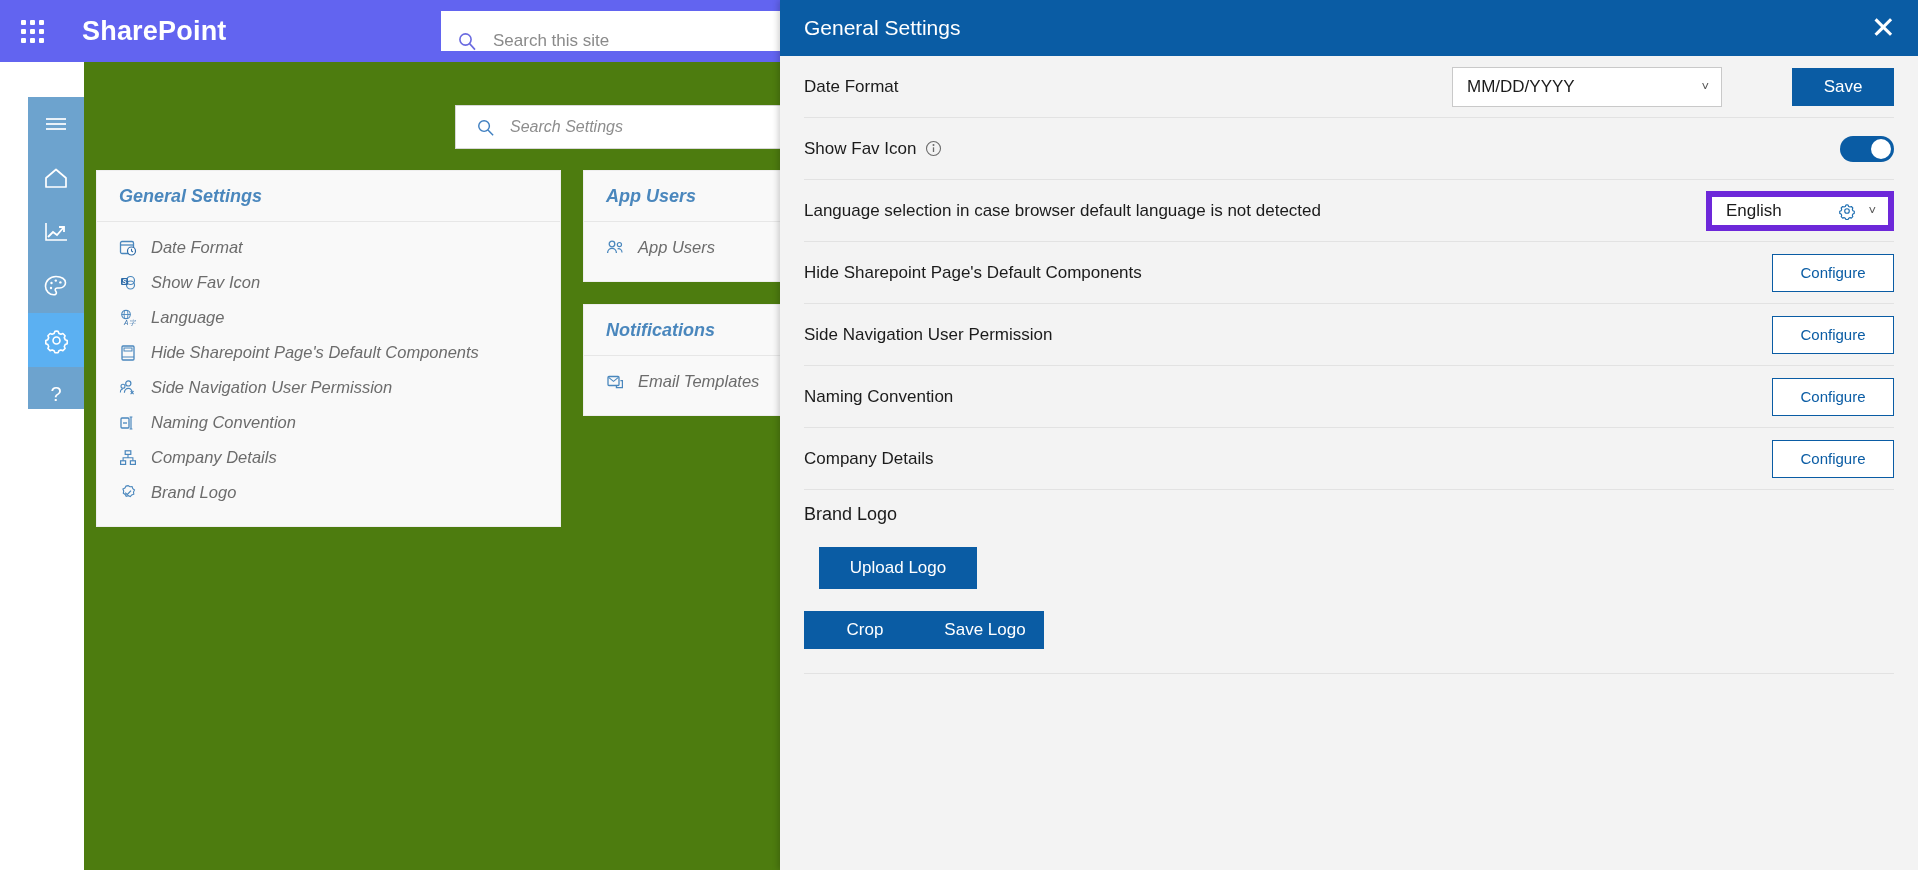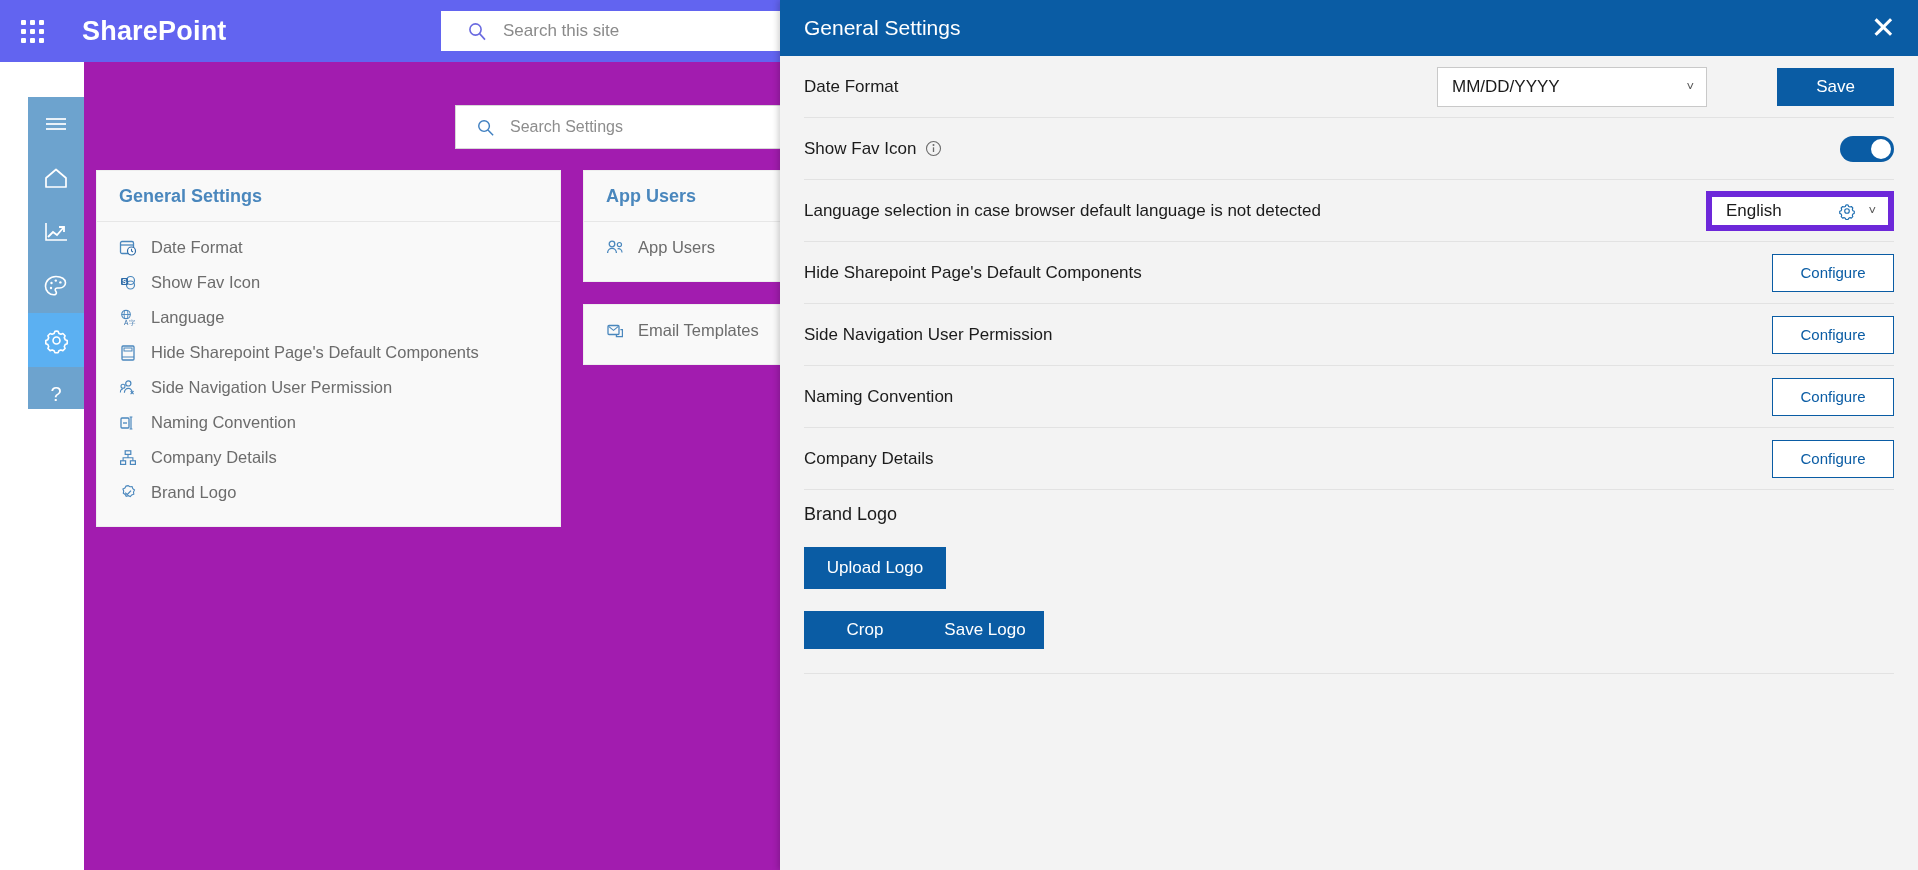--- a/index.html
+++ b/index.html
@@ -28,43 +28,43 @@
     grid-template-rows: repeat(3, 5px); gap: 4px;
   }
   .waffle-grid i { display: block; width: 5px; height: 5px; background: #fff; border-radius: 1px; }
   .sp-brand {
     color: #fff; font-size: 27px; font-weight: bold;
     margin-left: 26px; letter-spacing: .2px;
   }
   .suite-search {
     position: absolute; left: 441px; top: 11px;
     width: 560px; height: 40px;
-    background: #fff; display: flex; align-items: center;
-    padding-left: 26px;
+    background: #fff; display: flex; align-items: flex-end;
+    padding-left: 16px;
   }
   .suite-search .ph { color: #8a8a8a; font-size: 17px; margin-left: 16px; }
 
   
   .rail {
     position: absolute; left: 28px; top: 97px;
     width: 56px; height: 312px;
     background: #6da3ce;
   }
   .rail-item {
     width: 56px; height: 54px;
     display: flex; align-items: center; justify-content: center;
     cursor: pointer;
   }
   .rail-item.active { background: #5bb0f2; }
   .rail svg { display: block; }
 
   
   .content {
     position: absolute; left: 84px; top: 62px;
-    width: 696px; height: 808px; background: #a21caf;
+    width: 696px; height: 808px; background: #4d7c0f; font-style: italic;
   }
   .settings-search {
     position: absolute; left: 371px; top: 43px;
     width: 330px; height: 44px;
     border: 1px solid #d8d8d8; background: #fff;
     display: flex; align-items: center; padding-left: 20px;
   }
   .settings-search .ph { color: #8d8d8d; font-size: 16px; margin-left: 15px; }
 
   .cards { position: absolute; left: 12px; top: 108px; display: flex; gap: 22px; }
@@ -115,27 +115,27 @@
     display: flex; align-items: center; justify-content: space-between;
     padding: 0 12px 0 14px; font-size: 17px; color: #1b1b1b; cursor: pointer;
   }
   .select.lang { width: 188px; border: 6px solid #6d28d9; }
   .chev { color: #555; font-size: 13px; }
 
   .btn {
     background: #0a5ca4; color: #fff; border: none;
     font-size: 17px; font-family: inherit; cursor: pointer;
   }
-  .btn-save { width: 117px; height: 38px; }
+  .btn-save { width: 102px; height: 38px; }
   .btn-outline {
     background: #fff; color: #0a5ca4; border: 1px solid #0a5ca4;
     width: 122px; height: 38px; font-size: 15px;
     font-family: inherit; cursor: pointer;
   }
-  .btn-upload { width: 142px; height: 42px; }
+  .btn-upload { width: 158px; height: 42px; margin-left: 15px; }
   .btn-crop { width: 122px; height: 38px; }
   .btn-savelogo { width: 118px; height: 38px; }
 
   .toggle {
     width: 54px; height: 26px; border-radius: 14px;
     background: #0a5ca4; position: relative; cursor: pointer;
   }
   .toggle .knob {
     position: absolute; top: 3px; right: 3px;
     width: 20px; height: 20px; border-radius: 50%; background: #fff;
@@ -344,20 +344,21 @@
                     <circle cx="13.4" cy="5.6" r="2.1" fill="none" stroke="#4a87bd" stroke-width="1.2"></circle>
                     <path d="M11.6 9.8c2.2-.6 4.4.9 4.4 3.6" fill="none" stroke="#4a87bd" stroke-width="1.2"></path>
                   </svg>
               </span>
               <span class="lbl">App Users</span>
             </div>
           </div>
         </div>
         <div class="card-gap"></div>
         <div class="card narrow">
+          <div class="card-head">Notifications</div>
           <div class="card-body">
             <div class="card-row">
               <span class="ico">
                 <svg width="18" height="18" viewBox="0 0 18 18">
                     <rect x="2" y="3.5" width="11" height="9" rx="1" fill="none" stroke="#4a87bd" stroke-width="1.3"></rect>
                     <polyline points="2.6,4.4 7.5,8.4 12.4,4.4" fill="none" stroke="#4a87bd" stroke-width="1.1"></polyline>
                     <path d="M14.4 7.6h2v7h-6v-2" fill="none" stroke="#4a87bd" stroke-width="1.2"></path>
                   </svg>
               </span>
               <span class="lbl">Email Templates</span>

